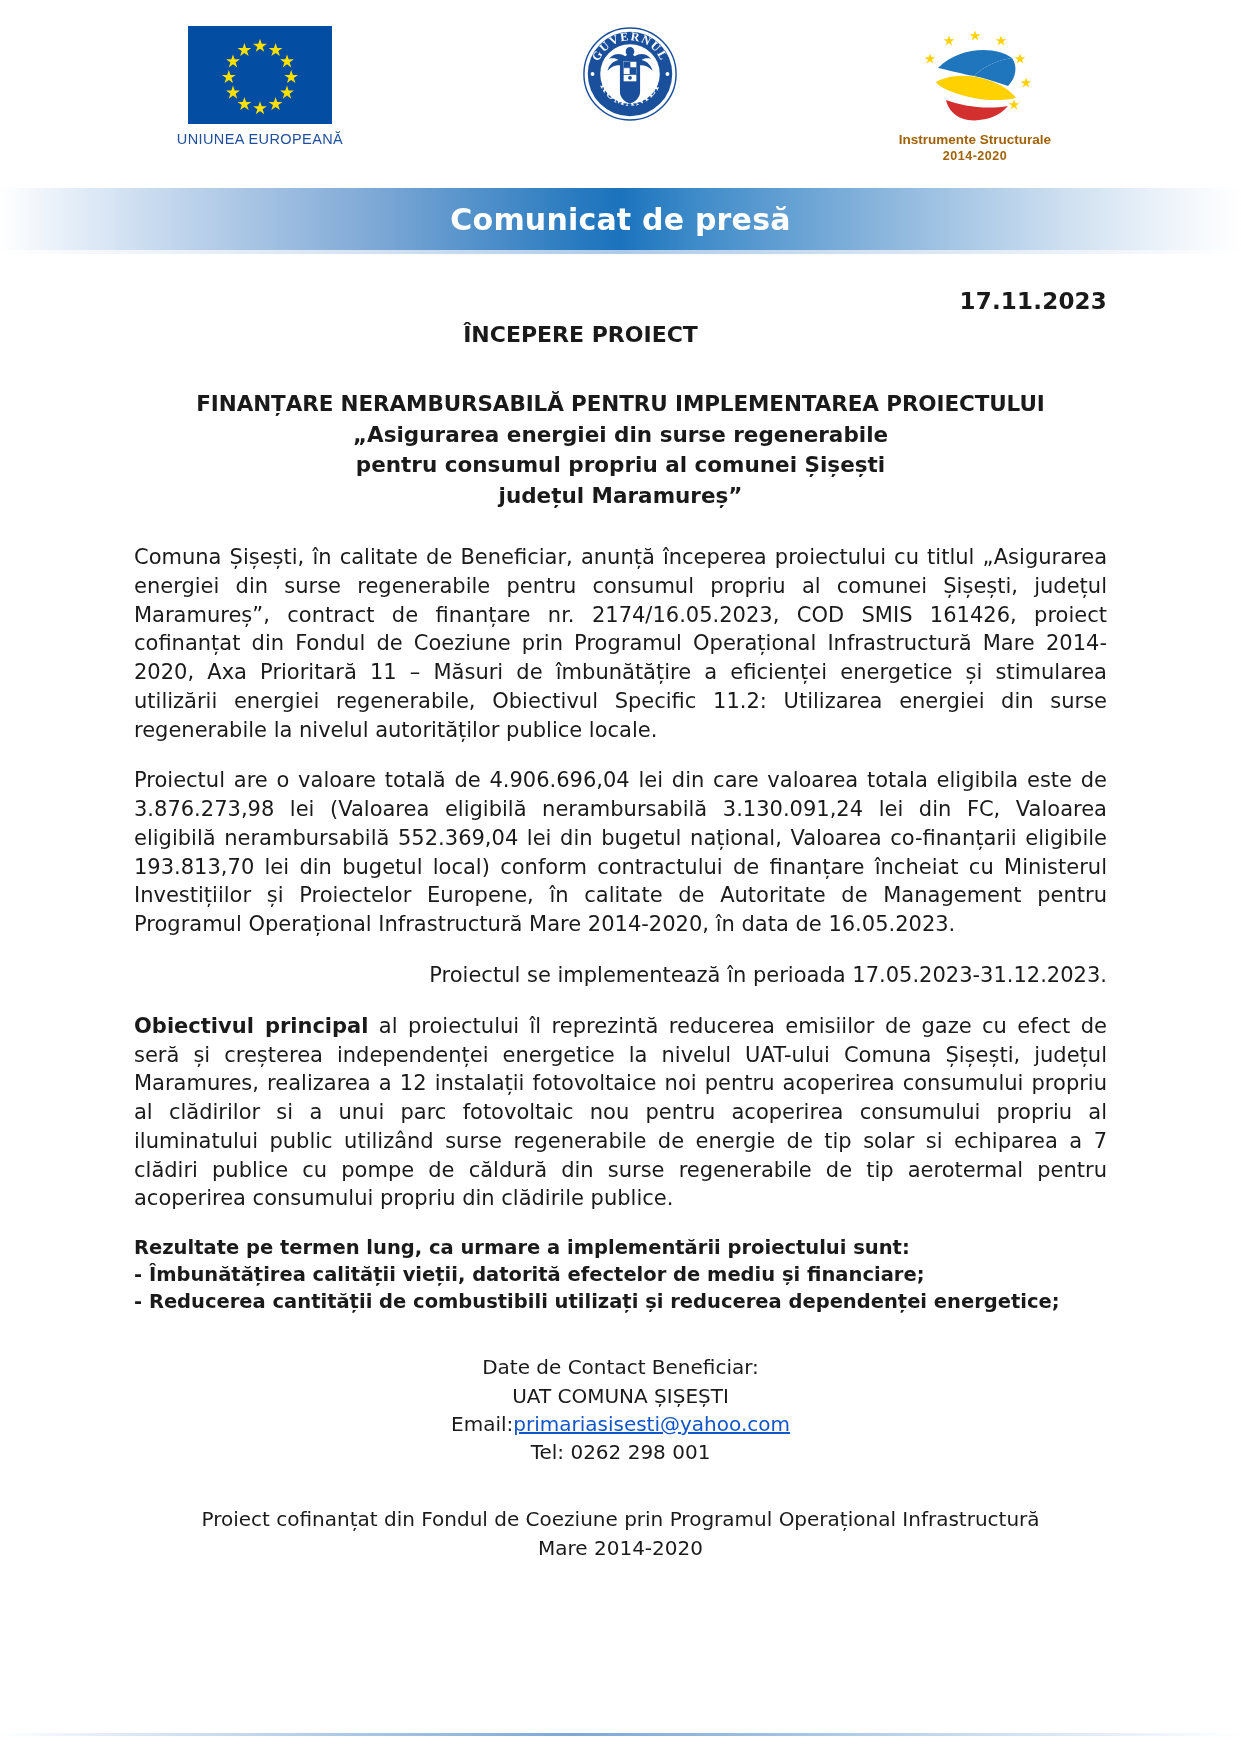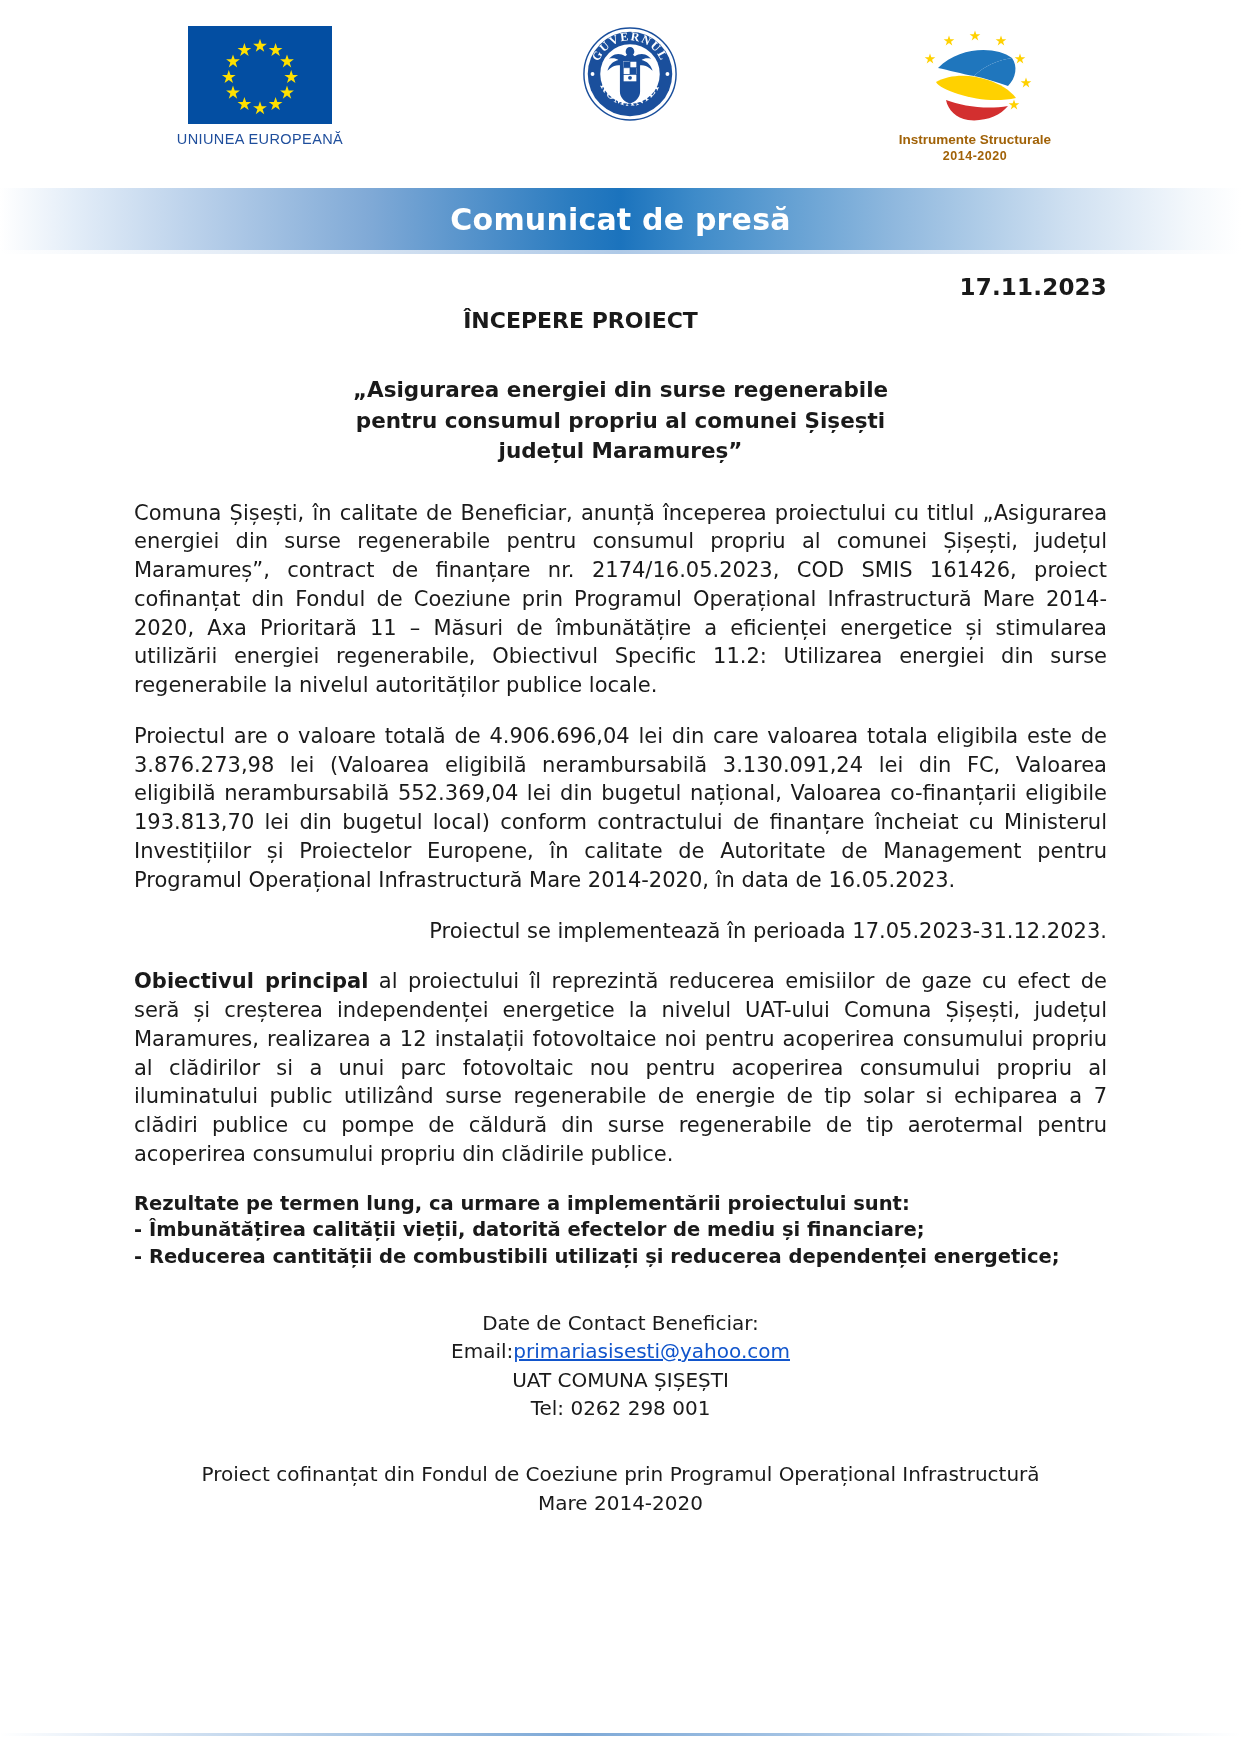--- a/index.html
+++ b/index.html
@@ -89,21 +89,21 @@
 
   
   .page {
     padding: 0 134px 0 134px;
     box-sizing: border-box;
   }
   .date-line {
     text-align: right;
     font-weight: bold;
     font-size: 23px;
-    margin-top: 24px;
+    margin-top: 38px;
     letter-spacing: .2px;
   }
   .subject {
     text-align: center;
     font-weight: bold;
     font-size: 22px;
     margin-top: 8px;
     margin-left: -80px;
   }
   .maintitle {
@@ -287,20 +287,21 @@
   <div class="banner-title">Comunicat de presă</div>
 </div>
 
 <div class="page">
 
   <div class="date-line">17.11.2023</div>
 
   <div class="subject">ÎNCEPERE PROIECT</div>
 
   <div class="maintitle">
+    <div class="l1">FINANȚARE NERAMBURSABILĂ PENTRU IMPLEMENTAREA PROIECTULUI</div>
     <div>„Asigurarea energiei din surse regenerabile</div>
     <div>pentru consumul propriu al comunei Șișești</div>
     <div>județul Maramureș”</div>
   </div>
 
   <p class="body-par first-par">Comuna Șișești, în calitate de Beneficiar, anunță începerea proiectului cu titlul „Asigurarea energiei din surse regenerabile pentru consumul propriu al comunei Șișești, județul Maramureș”, contract de finanțare nr. 2174/16.05.2023, COD SMIS 161426, proiect cofinanțat din Fondul de Coeziune prin Programul Operațional Infrastructură Mare 2014-2020, Axa Prioritară 11 – Măsuri de îmbunătățire a eficienței energetice și stimularea utilizării energiei regenerabile, Obiectivul Specific 11.2: Utilizarea energiei din surse regenerabile la nivelul autorităților publice locale.</p>
 
   <p class="body-par">Proiectul are o valoare totală de 4.906.696,04 lei din care valoarea totala eligibila este de 3.876.273,98 lei (Valoarea eligibilă nerambursabilă 3.130.091,24 lei din FC, Valoarea eligibilă nerambursabilă 552.369,04 lei din bugetul național, Valoarea co-finanțarii eligibile 193.813,70 lei din bugetul local) conform contractului de finanțare încheiat cu Ministerul Investițiilor și Proiectelor Europene, în calitate de Autoritate de Management pentru Programul Operațional Infrastructură Mare 2014-2020, în data de 16.05.2023.</p>
 
   <p class="body-par tight">Proiectul se implementează în perioada 17.05.2023-31.12.2023.</p>
@@ -308,22 +309,22 @@
   <p class="body-par"><span class="bold">Obiectivul principal</span><span> al proiectului îl reprezintă reducerea emisiilor de gaze cu efect de seră și creșterea independenței energetice la nivelul UAT-ului Comuna Șișești, județul Maramures, realizarea a 12 instalații fotovoltaice noi pentru acoperirea consumului propriu al clădirilor si a unui parc fotovoltaic nou pentru acoperirea consumului propriu al iluminatului public utilizând surse regenerabile de energie de tip solar si echiparea a 7 clădiri publice cu pompe de căldură din surse regenerabile de tip aerotermal pentru acoperirea consumului propriu din clădirile publice.</span></p>
 
   <div class="list-block">
     <div>Rezultate pe termen lung, ca urmare a implementării proiectului sunt:</div>
     <div>- Îmbunătățirea calității vieții, datorită efectelor de mediu și financiare;</div>
     <div>- Reducerea cantității de combustibili utilizați și reducerea dependenței energetice;</div>
   </div>
 
   <div class="contact">
     <div>Date de Contact Beneficiar:</div>
+    <div>UAT COMUNA ȘIȘEȘTI</div>
     <div><span>Email:</span><a href="#">primariasisesti@yahoo.com</a></div>
-    <div>UAT COMUNA ȘIȘEȘTI</div>
     <div>Tel: 0262 298 001</div>
   </div>
 
   <div class="footer-note">
     <div>Proiect cofinanțat din Fondul de Coeziune prin Programul Operațional Infrastructură</div>
     <div>Mare 2014-2020</div>
   </div>
 </div>
 
 <div class="bottom-rule"></div>

